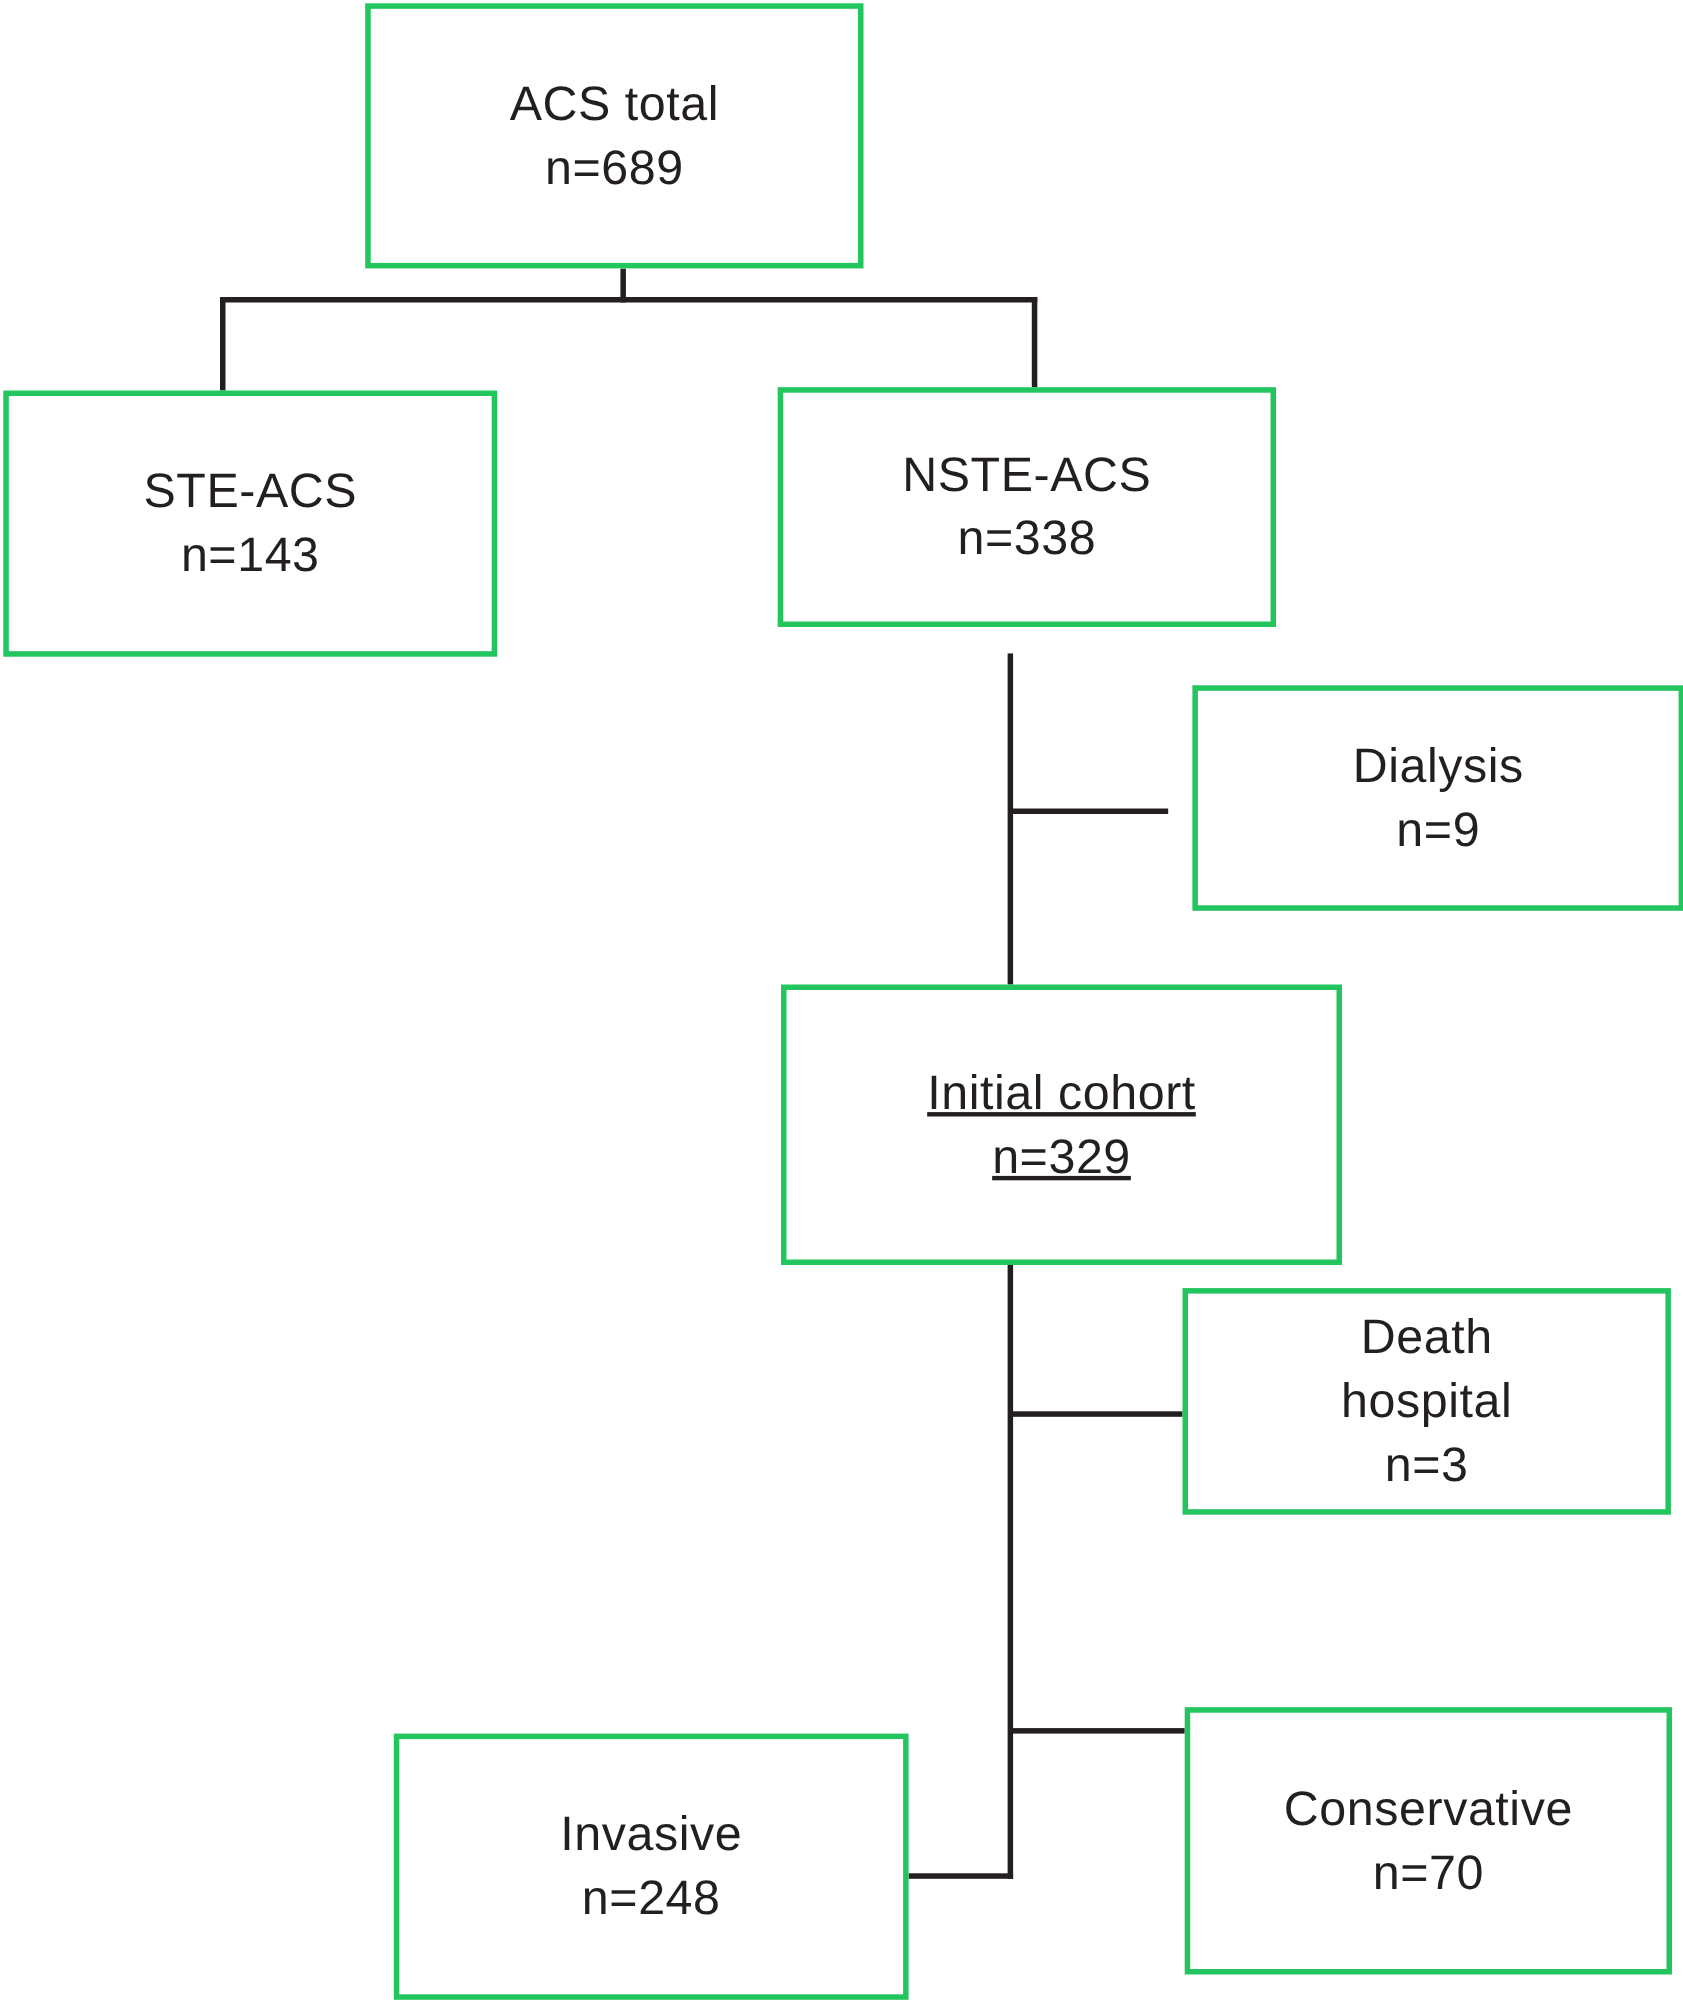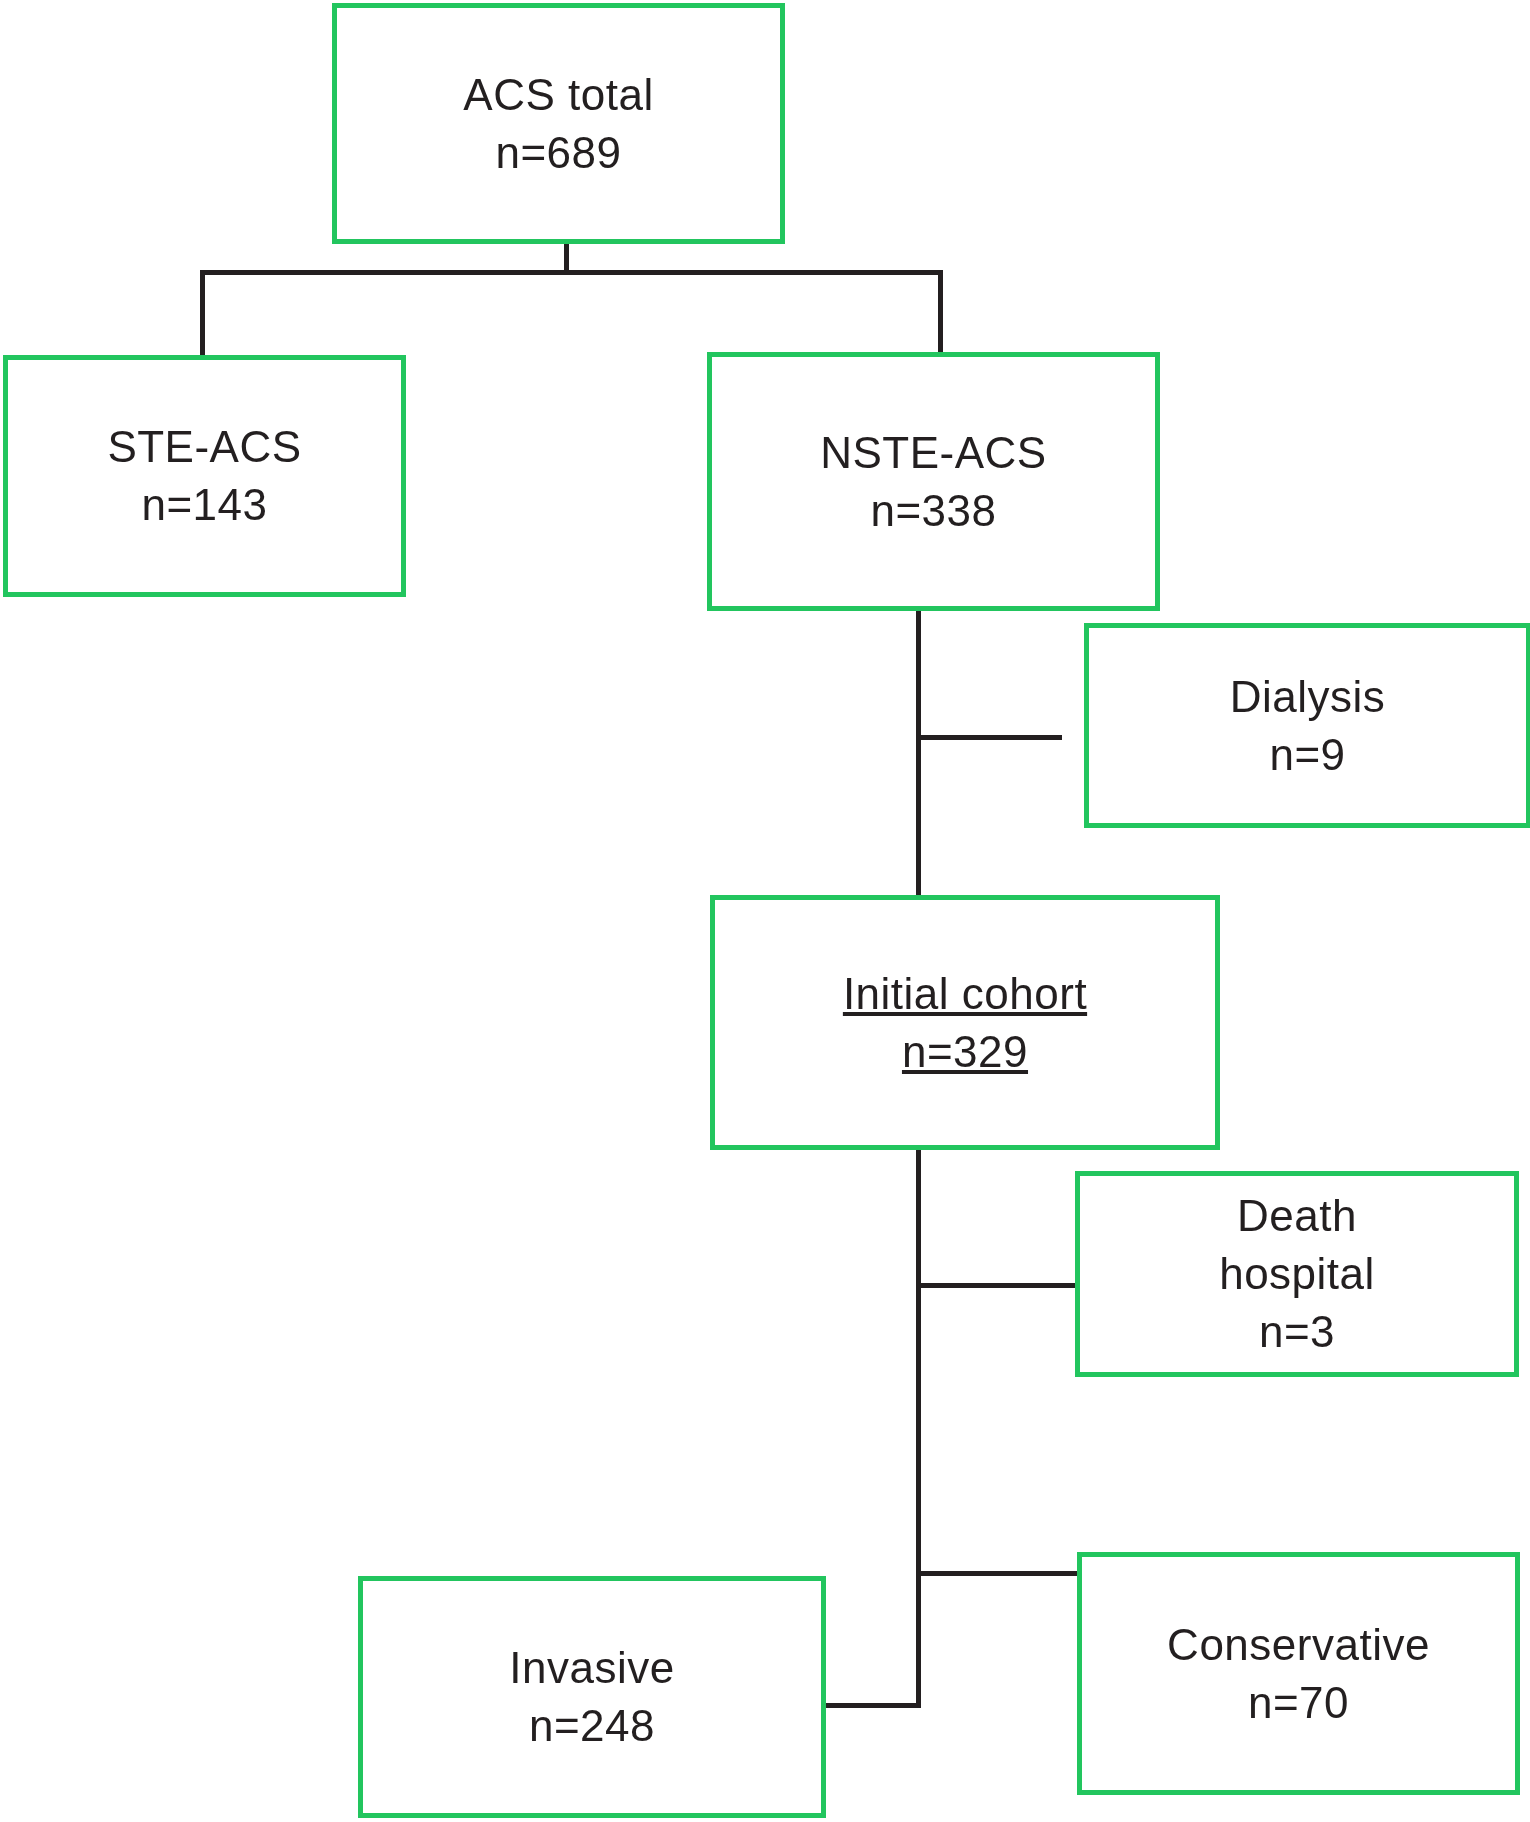--- a/index.html
+++ b/index.html
@@ -57,26 +57,26 @@
   <div class="vline" style="left:916px; top:1150px; width:5px; height:558px;"></div>
   <div class="hline" style="left:918px; top:1283px; width:159px; height:5px;"></div>
   <div class="hline" style="left:918px; top:1571px; width:161px; height:5px;"></div>
   <div class="hline" style="left:805px; top:1703px; width:116px; height:5px;"></div>
 
   <div class="box" style="left:332px; top:3px; width:453px; height:241px;">
     <span class="line">ACS total</span>
     <span class="line">n=689</span>
   </div>
 
-  <div class="box" style="left:3px; top:355px; width:403px; height:242px;">
+  <div class="box" style="left:3px; top:355px; width:449px; height:242px;">
     <span class="line">STE-ACS</span>
     <span class="line">n=143</span>
   </div>
 
-  <div class="box" style="left:707px; top:352px; width:453px; height:259px;">
+  <div class="box" style="left:707px; top:352px; width:453px; height:218px;">
     <span class="line">NSTE-ACS</span>
     <span class="line">n=338</span>
   </div>
 
   <div class="box" style="left:1060px; top:623px; width:447px; height:205px;margin-left:24px;">
     <span class="line">Dialysis</span>
     <span class="line">n=9</span>
   </div>
 
   <div class="box" style="left:710px; top:895px; width:510px; height:255px;text-decoration:underline;">

